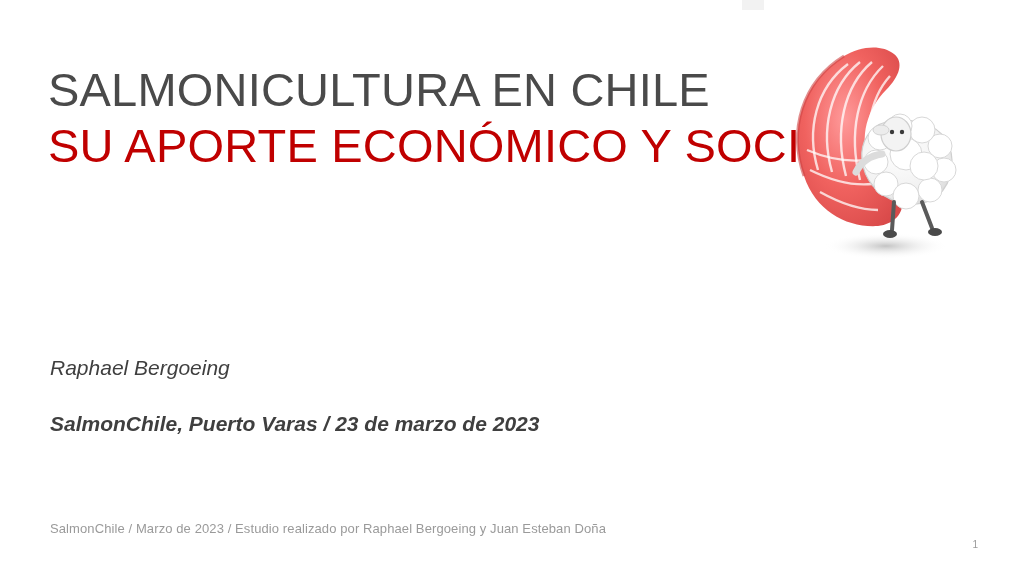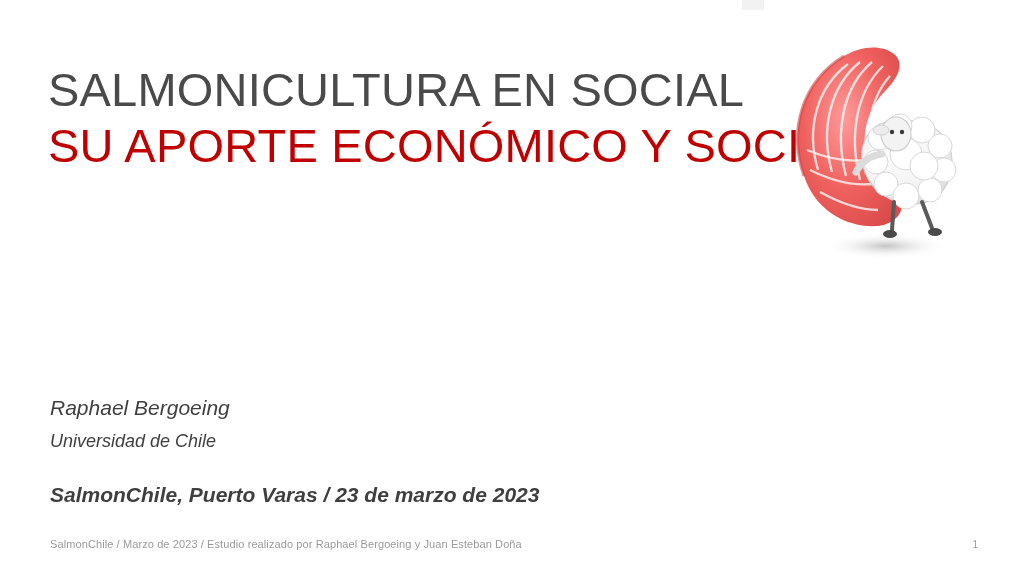--- a/index.html
+++ b/index.html
@@ -42,21 +42,20 @@
     font-weight: normal;
     letter-spacing: 0.2px;
     white-space: nowrap;
   }
   
   .author-block {
     position: absolute;
     left: 50px;
     top: 352px;
     width: 760px;
-    margin-top: 40px;
   }
   .author-name {
     font-size: 21px;
     font-style: italic;
     color: #3f3f3f;
     line-height: 1.5;
     margin-bottom: 4px;
   }
   .author-affil {
     font-size: 18px;
@@ -69,22 +68,22 @@
     font-style: italic;
     color: #3f3f3f;
     line-height: 1.5;
     margin-top: 24px;
     font-weight: bold;
   }
   
   .footer {
     position: absolute;
     left: 50px;
-    bottom: 26px;
-    font-size: 11px;
+    bottom: 40px;
+    font-size: 13px;
     color: #9a9a9a;
     letter-spacing: 0.1px;
   }
   .page-number {
     position: absolute;
     right: 46px;
     bottom: 26px;
     font-size: 10px;
     color: #9a9a9a;
   }
@@ -112,21 +111,21 @@
   }
 </style>
 </head>
 <body>
 
 <div class="slide">
 
   <div class="top-marker"></div>
 
   <div class="title-block">
-    <div class="title-line-1">SALMONICULTURA EN SOCIAL</div>
+    <div class="title-line-1">SALMONICULTURA EN CHILE</div>
     <div class="title-line-2">SU APORTE ECONÓMICO Y SOCIAL</div>
   </div>
 
   <div class="mascot">
     <svg viewBox="0 0 200 240" xmlns="http://www.w3.org/2000/svg" aria-hidden="true">
       <defs>
         <radialGradient id="fleshGrad" cx="45%" cy="40%" r="70%">
           <stop offset="0%" stop-color="#ff9a9a"></stop>
           <stop offset="55%" stop-color="#f0625f"></stop>
           <stop offset="100%" stop-color="#d94a4a"></stop>
@@ -192,20 +191,19 @@
         <ellipse cx="108" cy="204" rx="7" ry="4"></ellipse>
         <ellipse cx="153" cy="202" rx="7" ry="4"></ellipse>
       </g>
 
       <path d="M100 124 C86 126 78 134 74 142" stroke="#dcdcdc" stroke-width="7" stroke-linecap="round" fill="none"></path>
     </svg>
   </div>
 
   <div class="author-block">
     <div class="author-name">Raphael Bergoeing</div>
-    <div class="author-affil">Universidad de Chile</div>
     <div class="event-line">SalmonChile, Puerto Varas / 23 de marzo de 2023</div>
   </div>
 
   <div class="footer">SalmonChile / Marzo de 2023 / Estudio realizado por Raphael Bergoeing y Juan Esteban Doña</div>
   <div class="page-number">1</div>
 
 </div>
 
 </body></html>

